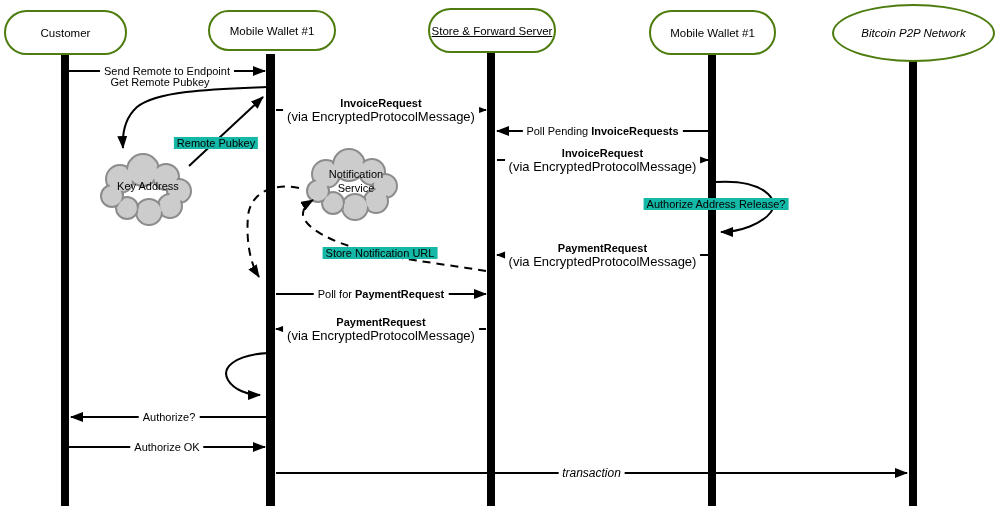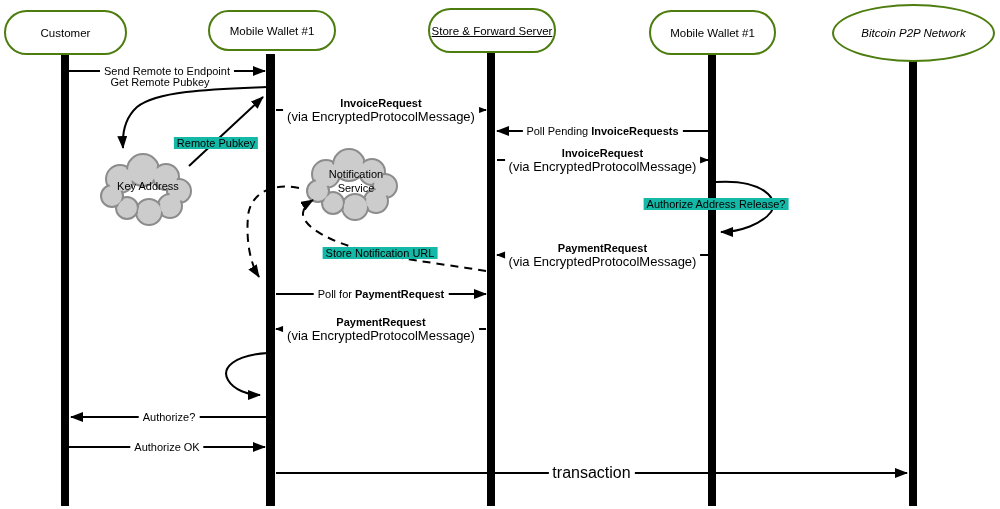--- a/index.html
+++ b/index.html
@@ -22,21 +22,21 @@
            border-top:5px solid transparent; border-bottom:5px solid transparent;
            border-left:13px solid #000; }
   .arr-l { position:absolute; left:-1px; top:-5px; width:0; height:0;
            border-top:5px solid transparent; border-bottom:5px solid transparent;
            border-right:13px solid #000; }
   .lbl { position:absolute; left:50%; top:0; transform:translate(-50%,-50%);
          background:#fff; white-space:nowrap; text-align:center; padding:0 4px;
          font-size:11px; }
   .b   { font-weight:bold; }
   .via { font-size:13px; font-weight:normal; }
-  .small { font-size:16px; }
+  .small { font-size:12px;font-style:italic; }
   .flabel { position:absolute; transform:translate(-50%,-50%); white-space:nowrap;
             font-size:11px; background:#14b8a6; padding:0 3px; z-index:4; text-align:center; }
   .cloud-label { background:transparent; z-index:3; line-height:1.25; padding:0; }
 </style>
 </head>
 <body>
 
 <div class="stage">
 
   <svg class="overlay" width="1000" height="509" viewBox="0 0 1000 509">

